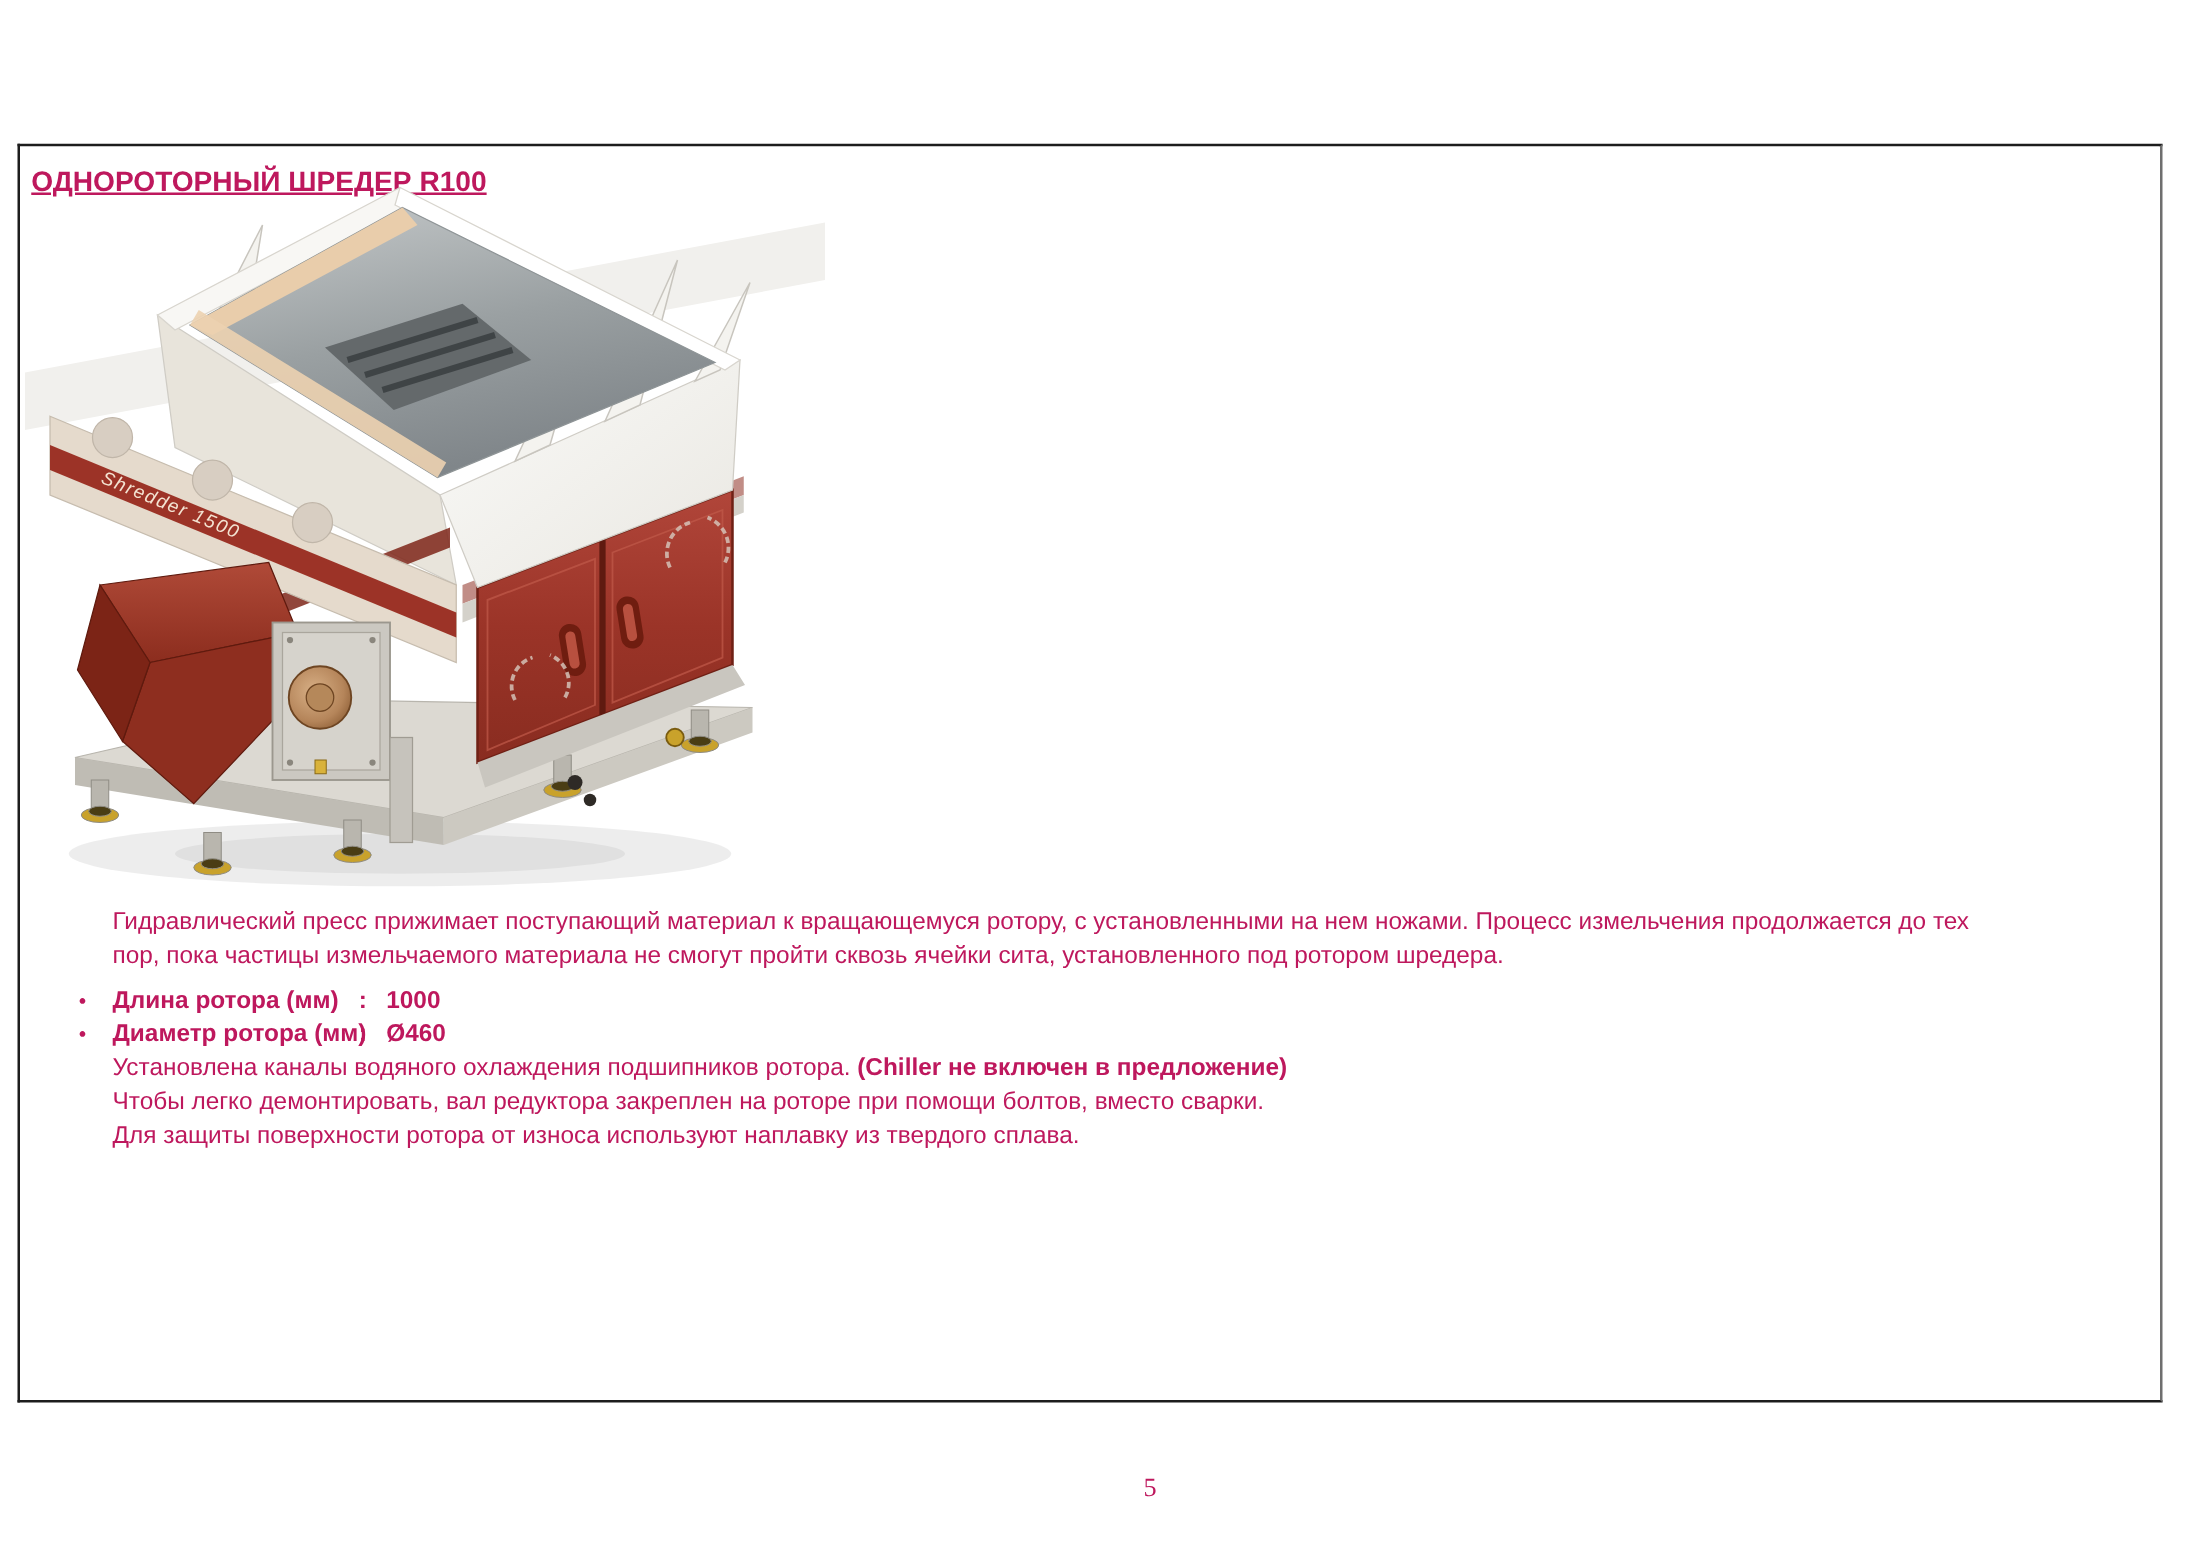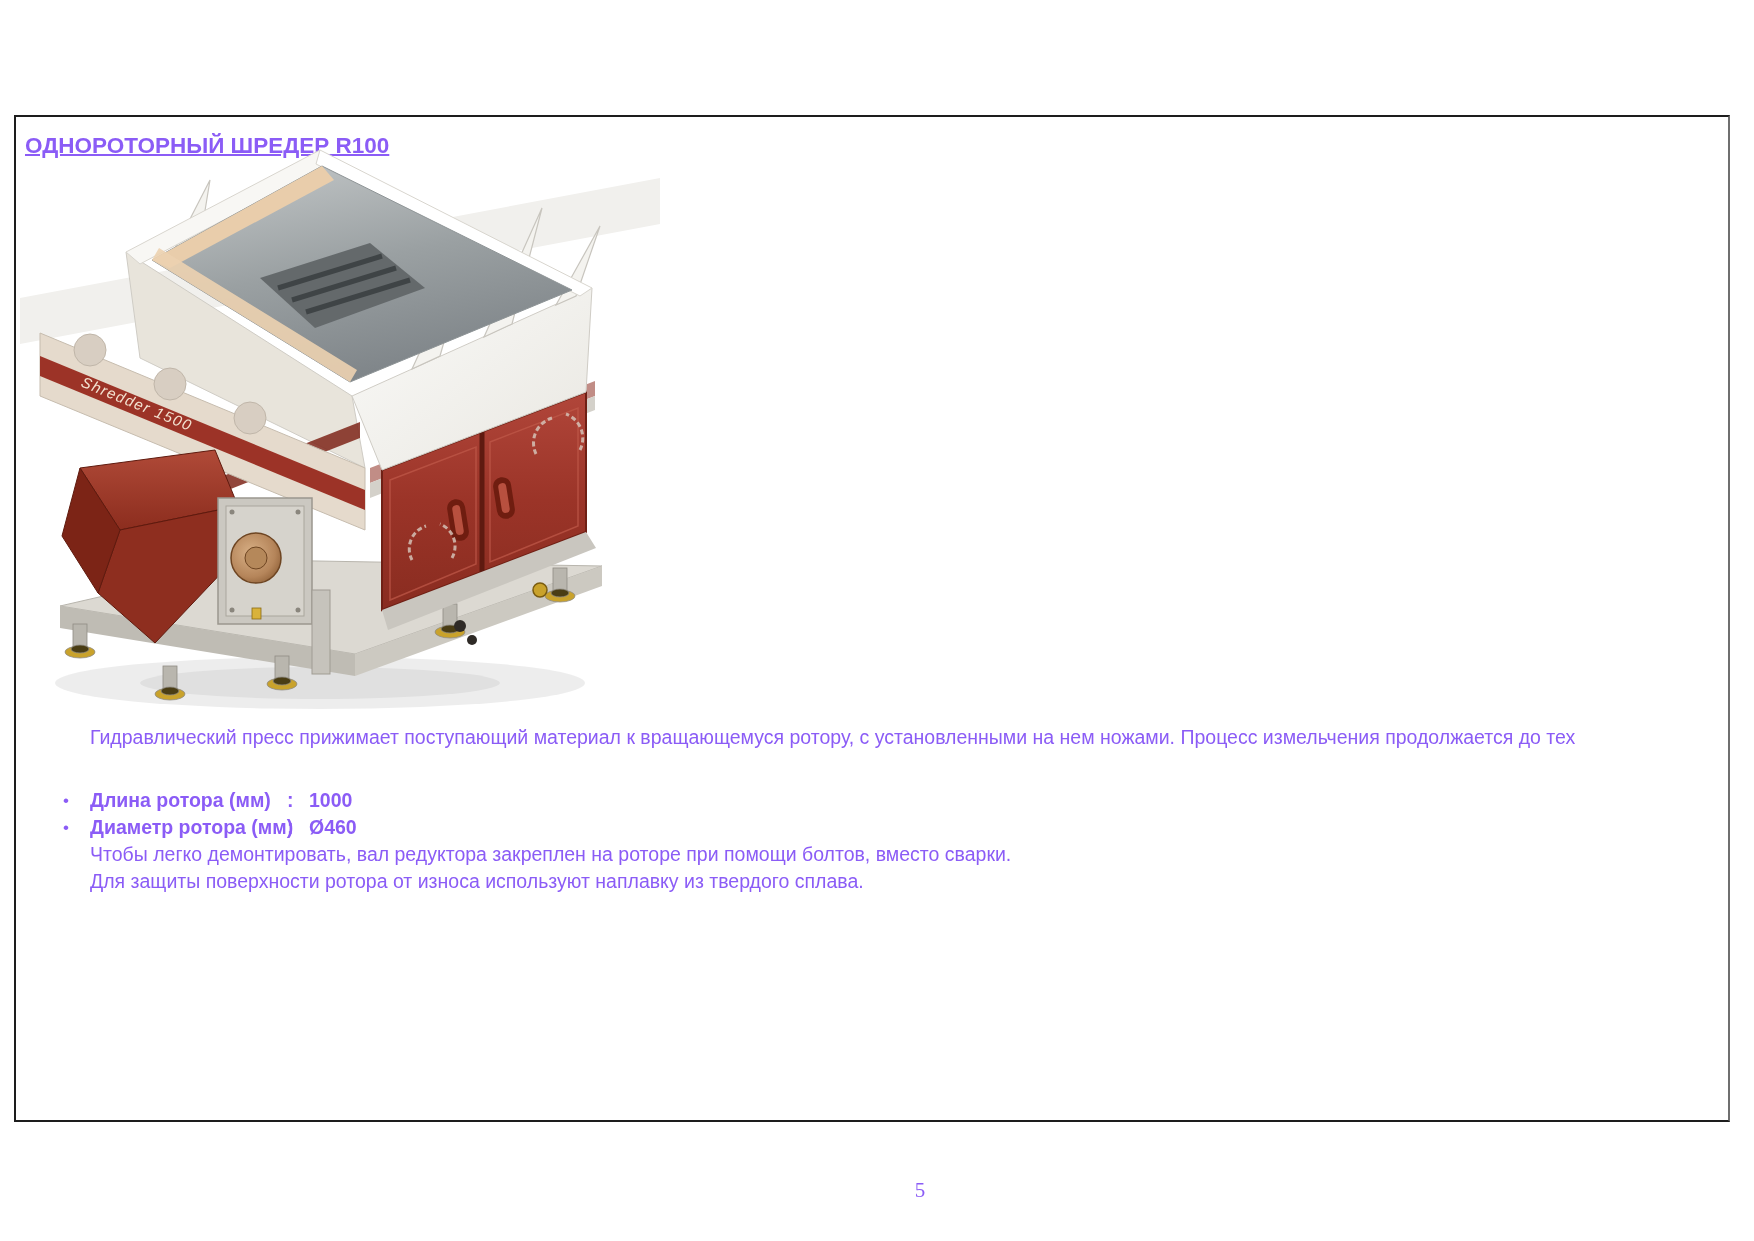--- a/index.html
+++ b/index.html
@@ -1,21 +1,21 @@
 <!DOCTYPE html>
 <html><head>
 <meta charset="utf-8">
 <style>
   html,body{margin:0;padding:0;background:#ffffff;}
   .page{
     position:relative;
     width:1754px;height:1241px;
     background:#ffffff;
     font-family:"Liberation Sans","DejaVu Sans",sans-serif;
-    color:#8b5cf6;
+    color:#be185d;
     overflow:hidden;
   }
   .frame{
     position:absolute;left:14px;top:115px;
     width:1716px;height:1007px;
     border:2px solid #1d1d1d;
     border-right-color:#6f6f6f;
     box-sizing:border-box;
     background:#ffffff;
   }
@@ -209,37 +209,41 @@
         <circle cx="212" cy="472" r="2.5" fill="#8a867d"></circle>
           <circle cx="278" cy="472" r="2.5" fill="#8a867d"></circle>
         <rect x="232" y="470" width="9" height="11" fill="#d9b23a" stroke="#8a6a14" stroke-width="0.8"></rect>
         <rect x="292" y="452" width="18" height="84" fill="#c6c3bc" stroke="#a09c93" stroke-width="1"></rect>
       </g>
     </svg>
   </figure>
 
   <div class="description body-text">
     <div>Гидравлический пресс прижимает поступающий материал к вращающемуся ротору, с установленными на нем ножами. Процесс измельчения продолжается до тех</div>
+    <div>пор, пока частицы измельчаемого материала не смогут пройти сквозь ячейки сита, установленного под ротором шредера.</div>
   </div>
 
   <div class="specs body-text">
     <div class="spec-row">
       <span class="spec-bullet">•</span>
       <span class="spec-label">Длина ротора (мм)</span>
       <span class="spec-sep">:</span>
       <span class="spec-value">1000</span>
     </div>
     <div class="spec-row">
       <span class="spec-bullet">•</span>
       <span class="spec-label">Диаметр ротора (мм)</span>
       <span class="spec-sep">:</span>
       <span class="spec-value">Ø460</span>
     </div>
   </div>
 
   <div class="notes body-text">
+    <div>
+      <span>Установлена каналы водяного охлаждения подшипников ротора. </span><span class="bold-inline">(Chiller не включен в предложение)</span>
+    </div>
     <div>Чтобы легко демонтировать, вал редуктора закреплен на роторе при помощи болтов, вместо сварки.</div>
     <div>Для защиты поверхности ротора от износа используют наплавку из твердого сплава.</div>
   </div>
 
   <div class="page-number">5</div>
 
 </div>
 
 </body></html>

